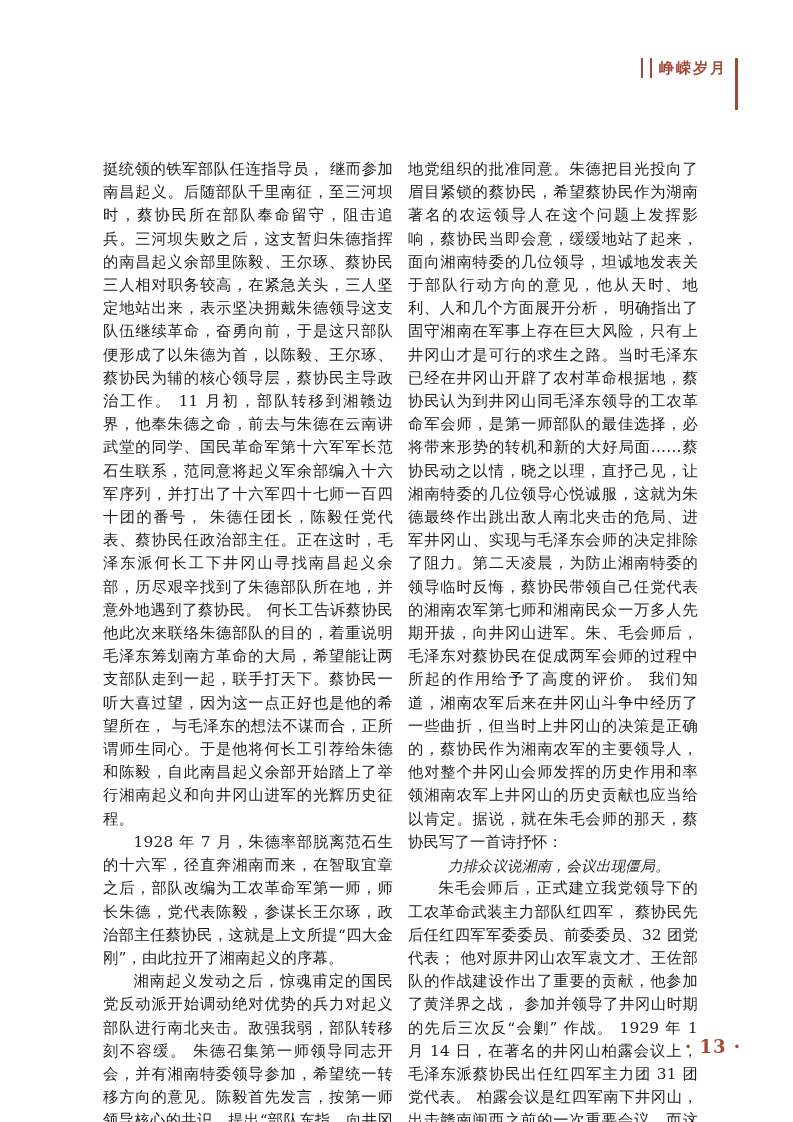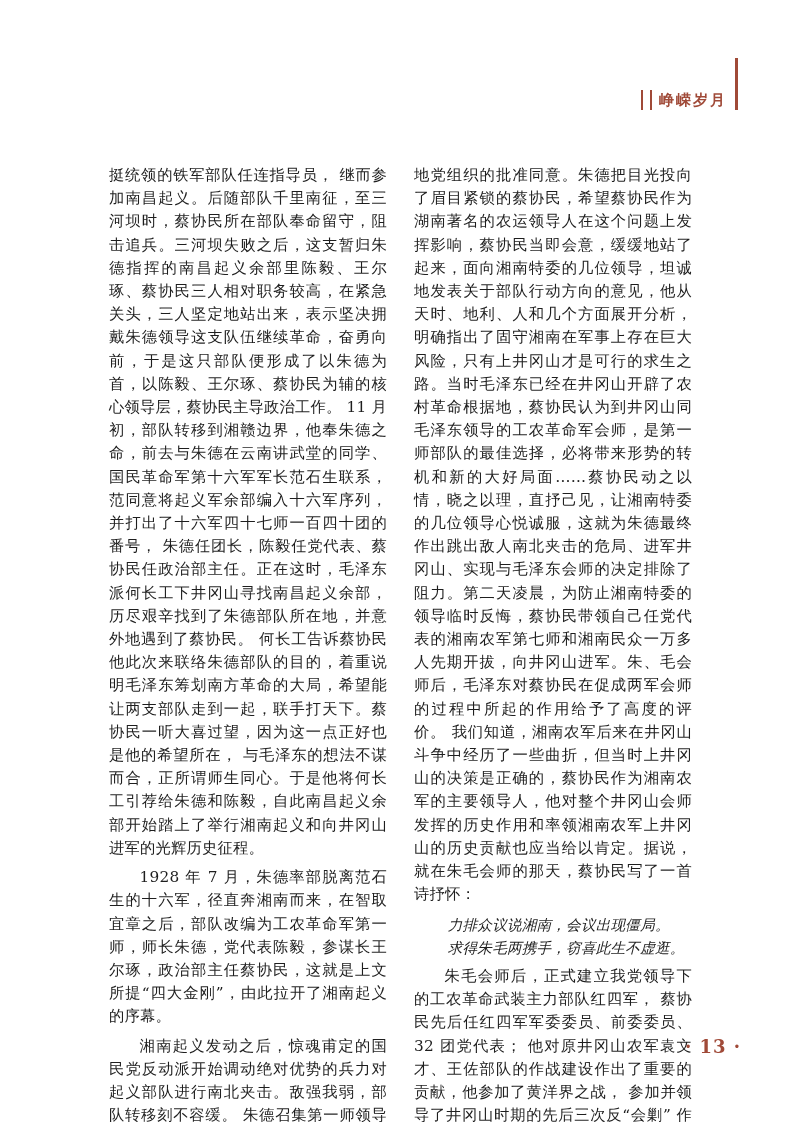--- a/index.html
+++ b/index.html
@@ -14,21 +14,21 @@
     background: #ffffff;
     overflow: hidden;
   }
 
   
   .running-header {
     position: absolute;
     top: 58px; right: 55px;
     height: 52px;
     display: flex;
-    align-items: flex-end;
+    align-items: flex-start;
   }
   .hdr-decor-left {
     width: 7px; height: 20px;
     border-left: 2px solid var(--accent);
     border-right: 2px solid var(--accent);
     margin-right: 7px;
   }
   .hdr-title {
     font-size: 15px;
     font-weight: bold;
@@ -51,21 +51,21 @@
     justify-content: space-between;
   }
   .col {
     width: 290px;
     font-size: 15.3px;
     line-height: 23.2px;
     text-align: justify;
     color: #1e1e1e;
     letter-spacing: 0.2px;
   }
-  .col p { margin: 6px; }
+  .col p { margin: 0; }
   .para { text-indent: 2em; }
   .continuation { text-indent: 0; }
 
   .verse { margin: 0; padding-left: 2.6em; }
   .verse-line {
     font-style: italic;
     font-size: 14.6px;
     line-height: 23.2px;
     color: #1e1e1e;
     white-space: nowrap;
@@ -99,21 +99,20 @@
     <div class="col">
       <p class="continuation">挺统领的铁军部队任连指导员， 继而参加南昌起义。后随部队千里南征，至三河坝时，蔡协民所在部队奉命留守，阻击追兵。三河坝失败之后，这支暂归朱德指挥的南昌起义余部里陈毅、王尔琢、蔡协民三人相对职务较高，在紧急关头，三人坚定地站出来，表示坚决拥戴朱德领导这支队伍继续革命，奋勇向前，于是这只部队便形成了以朱德为首，以陈毅、王尔琢、蔡协民为辅的核心领导层，蔡协民主导政治工作。 11 月初，部队转移到湘赣边界，他奉朱德之命，前去与朱德在云南讲武堂的同学、国民革命军第十六军军长范石生联系，范同意将起义军余部编入十六军序列，并打出了十六军四十七师一百四十团的番号， 朱德任团长，陈毅任党代表、蔡协民任政治部主任。正在这时，毛泽东派何长工下井冈山寻找南昌起义余部，历尽艰辛找到了朱德部队所在地，并意外地遇到了蔡协民。 何长工告诉蔡协民他此次来联络朱德部队的目的，着重说明毛泽东筹划南方革命的大局，希望能让两支部队走到一起，联手打天下。蔡协民一听大喜过望，因为这一点正好也是他的希望所在， 与毛泽东的想法不谋而合，正所谓师生同心。于是他将何长工引荐给朱德和陈毅，自此南昌起义余部开始踏上了举行湘南起义和向井冈山进军的光辉历史征程。</p>
       <p class="para">1928 年 7 月，朱德率部脱离范石生的十六军，径直奔湘南而来，在智取宜章之后，部队改编为工农革命军第一师，师长朱德，党代表陈毅，参谋长王尔琢，政治部主任蔡协民，这就是上文所提“四大金刚”，由此拉开了湘南起义的序幕。</p>
       <p class="para">湘南起义发动之后，惊魂甫定的国民党反动派开始调动绝对优势的兵力对起义部队进行南北夹击。敌强我弱，部队转移刻不容缓。 朱德召集第一师领导同志开会，并有湘南特委领导参加，希望统一转移方向的意见。陈毅首先发言，按第一师领导核心的共识，提出“部队东指，向井冈山靠拢”。 不料，陈毅话音刚落，便遭到湘南特委多数领导人的反对，他们认为守土有责，撤退就是逃跑，于是，会议出现僵局。当时党内有明文规定，凡中共领导的部队，所有行动必须取得当</p>
     </div>
 
     <div class="col">
       <p class="continuation">地党组织的批准同意。朱德把目光投向了眉目紧锁的蔡协民，希望蔡协民作为湖南著名的农运领导人在这个问题上发挥影响，蔡协民当即会意，缓缓地站了起来，面向湘南特委的几位领导，坦诚地发表关于部队行动方向的意见，他从天时、地利、人和几个方面展开分析， 明确指出了固守湘南在军事上存在巨大风险，只有上井冈山才是可行的求生之路。当时毛泽东已经在井冈山开辟了农村革命根据地，蔡协民认为到井冈山同毛泽东领导的工农革命军会师，是第一师部队的最佳选择，必将带来形势的转机和新的大好局面……蔡协民动之以情，晓之以理，直抒己见，让湘南特委的几位领导心悦诚服，这就为朱德最终作出跳出敌人南北夹击的危局、进军井冈山、实现与毛泽东会师的决定排除了阻力。第二天凌晨，为防止湘南特委的领导临时反悔，蔡协民带领自己任党代表的湘南农军第七师和湘南民众一万多人先期开拔，向井冈山进军。朱、毛会师后，毛泽东对蔡协民在促成两军会师的过程中所起的作用给予了高度的评价。 我们知道，湘南农军后来在井冈山斗争中经历了一些曲折，但当时上井冈山的决策是正确的，蔡协民作为湘南农军的主要领导人，他对整个井冈山会师发挥的历史作用和率领湘南农军上井冈山的历史贡献也应当给以肯定。据说，就在朱毛会师的那天，蔡协民写了一首诗抒怀：</p>
       <div class="verse">
         <div class="verse-line">力排众议说湘南，会议出现僵局。</div>
-        <div class="verse-line">求得朱毛两携手，窃喜此生不虚逛。</div>
       </div>
       <p class="para">朱毛会师后，正式建立我党领导下的工农革命武装主力部队红四军， 蔡协民先后任红四军军委委员、前委委员、32 团党代表； 他对原井冈山农军袁文才、王佐部队的作战建设作出了重要的贡献，他参加了黄洋界之战， 参加并领导了井冈山时期的先后三次反“会剿” 作战。 1929 年 1 月 14 日，在著名的井冈山柏露会议上， 毛泽东派蔡协民出任红四军主力团 31 团党代表。 柏露会议是红四军南下井冈山，出击赣南闽西之前的一次重要会议，而这场人事任命发生在红四军如此大的动作之先，足见毛泽东对蔡协民的倚重。红四军离开井冈山后，党代表蔡协民和团长伍中豪率</p>
     </div>
 
   </div>
 
   <div class="page-number">· 13 ·</div>
 
 </div>
 

